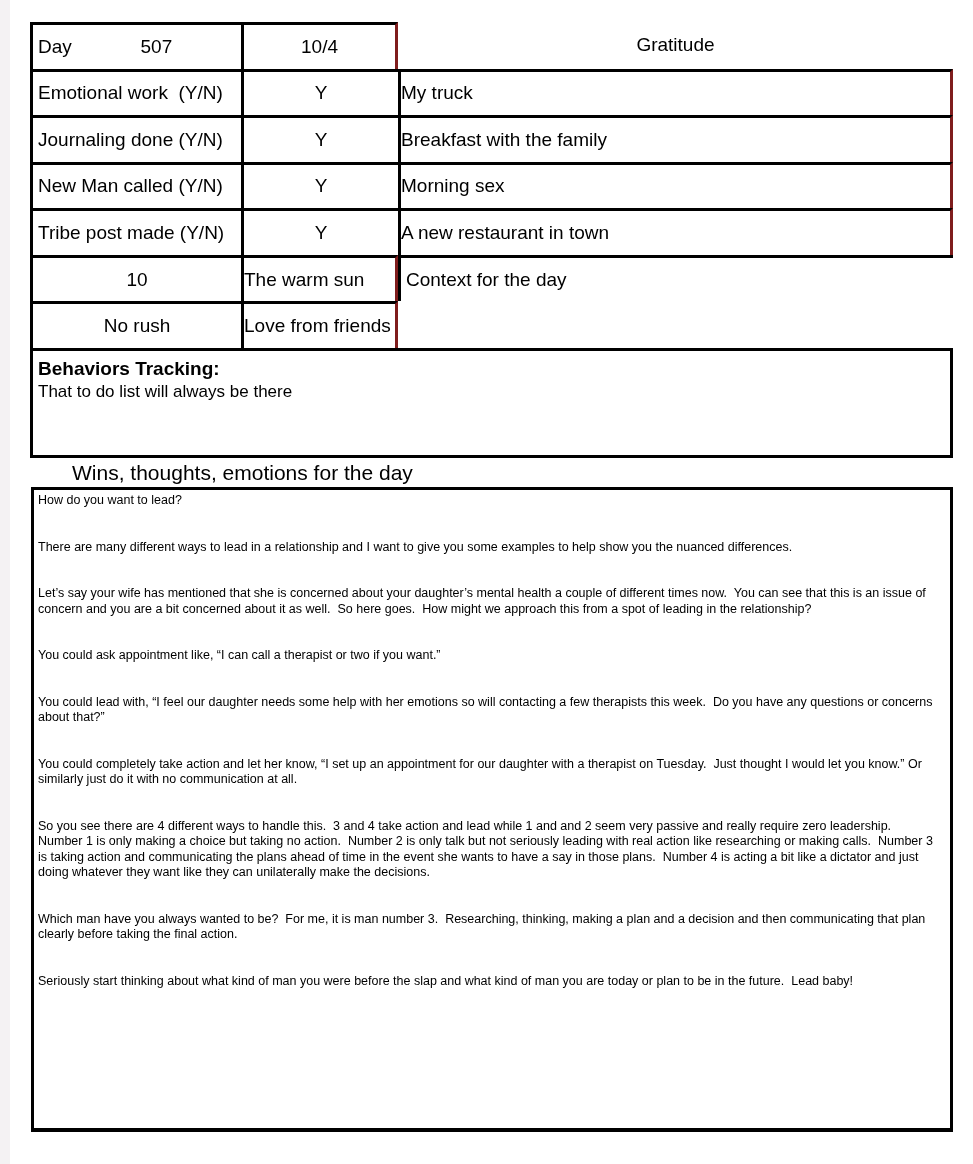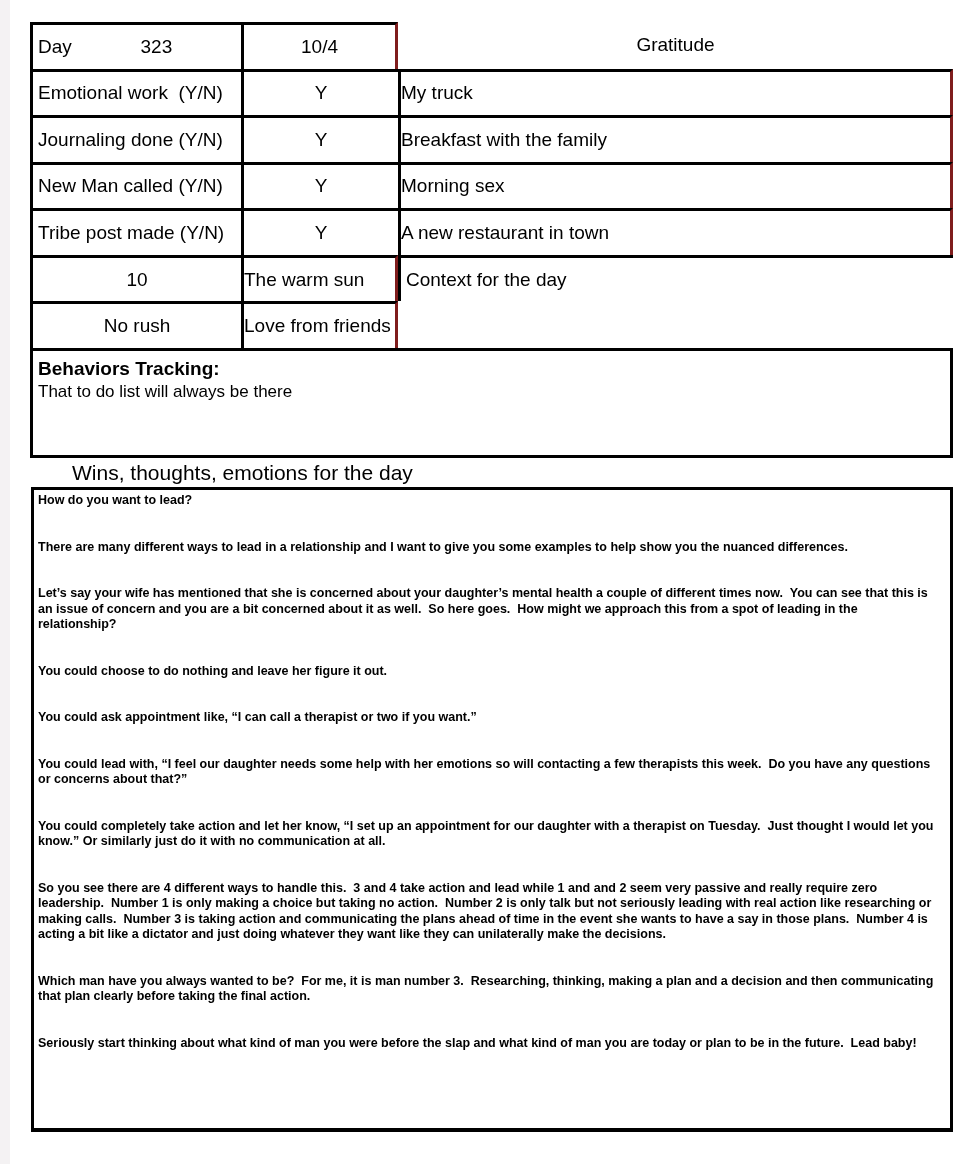--- a/index.html
+++ b/index.html
@@ -82,40 +82,39 @@
   
   .wins-box {
     position: absolute;
     left: 31px; top: 487px;
     width: 922px; height: 645px;
     border: 3px solid #000;
     border-bottom-width: 4px;
     box-sizing: border-box;
     padding: 3px 12px 0 4px;
     overflow: hidden;
-    font-weight: bold;
   }
   .wins-box p {
     margin: 0 0 31px 0;
     font-size: 12.5px;
     line-height: 15.5px;
     white-space: pre-wrap;
   }
 </style>
 </head>
 <body>
 
 <div class="page">
   <div class="edge-strip"></div>
 
   <div class="tracker">
 
     <div class="cell label day-cell">
       <span class="pre">Day</span>
-      <span class="day-rest">323</span>
+      <span class="day-rest">507</span>
     </div>
     <div class="cell center br">10/4</div>
     <div class="cell center noborder">Gratitude</div>
 
     <div class="cell label">
         <span class="pre">Emotional work  (Y/N)</span>
       </div>
     <div class="cell center">Y</div>
     <div class="cell grat br">My truck</div>
 
@@ -151,21 +150,20 @@
     <div class="behaviors-title">Behaviors Tracking:</div>
     <div class="behaviors-note">That to do list will always be there</div>
   </div>
 
   <div class="wins-heading">Wins, thoughts, emotions for the day</div>
 
   <div class="wins-box">
     <p>How do you want to lead?</p>
     <p>There are many different ways to lead in a relationship and I want to give you some examples to help show you the nuanced differences.</p>
     <p>Let’s say your wife has mentioned that she is concerned about your daughter’s mental health a couple of different times now.  You can see that this is an issue of concern and you are a bit concerned about it as well.  So here goes.  How might we approach this from a spot of leading in the relationship?</p>
-    <p>You could choose to do nothing and leave her figure it out.</p>
     <p>You could ask appointment like, “I can call a therapist or two if you want.”</p>
     <p>You could lead with, “I feel our daughter needs some help with her emotions so will contacting a few therapists this week.  Do you have any questions or concerns about that?”</p>
     <p>You could completely take action and let her know, “I set up an appointment for our daughter with a therapist on Tuesday.  Just thought I would let you know.” Or similarly just do it with no communication at all.</p>
     <p>So you see there are 4 different ways to handle this.  3 and 4 take action and lead while 1 and and 2 seem very passive and really require zero leadership.  Number 1 is only making a choice but taking no action.  Number 2 is only talk but not seriously leading with real action like researching or making calls.  Number 3 is taking action and communicating the plans ahead of time in the event she wants to have a say in those plans.  Number 4 is acting a bit like a dictator and just doing whatever they want like they can unilaterally make the decisions.</p>
     <p>Which man have you always wanted to be?  For me, it is man number 3.  Researching, thinking, making a plan and a decision and then communicating that plan clearly before taking the final action.</p>
     <p>Seriously start thinking about what kind of man you were before the slap and what kind of man you are today or plan to be in the future.  Lead baby!</p>
   </div>
 </div>
 
 </body></html>

